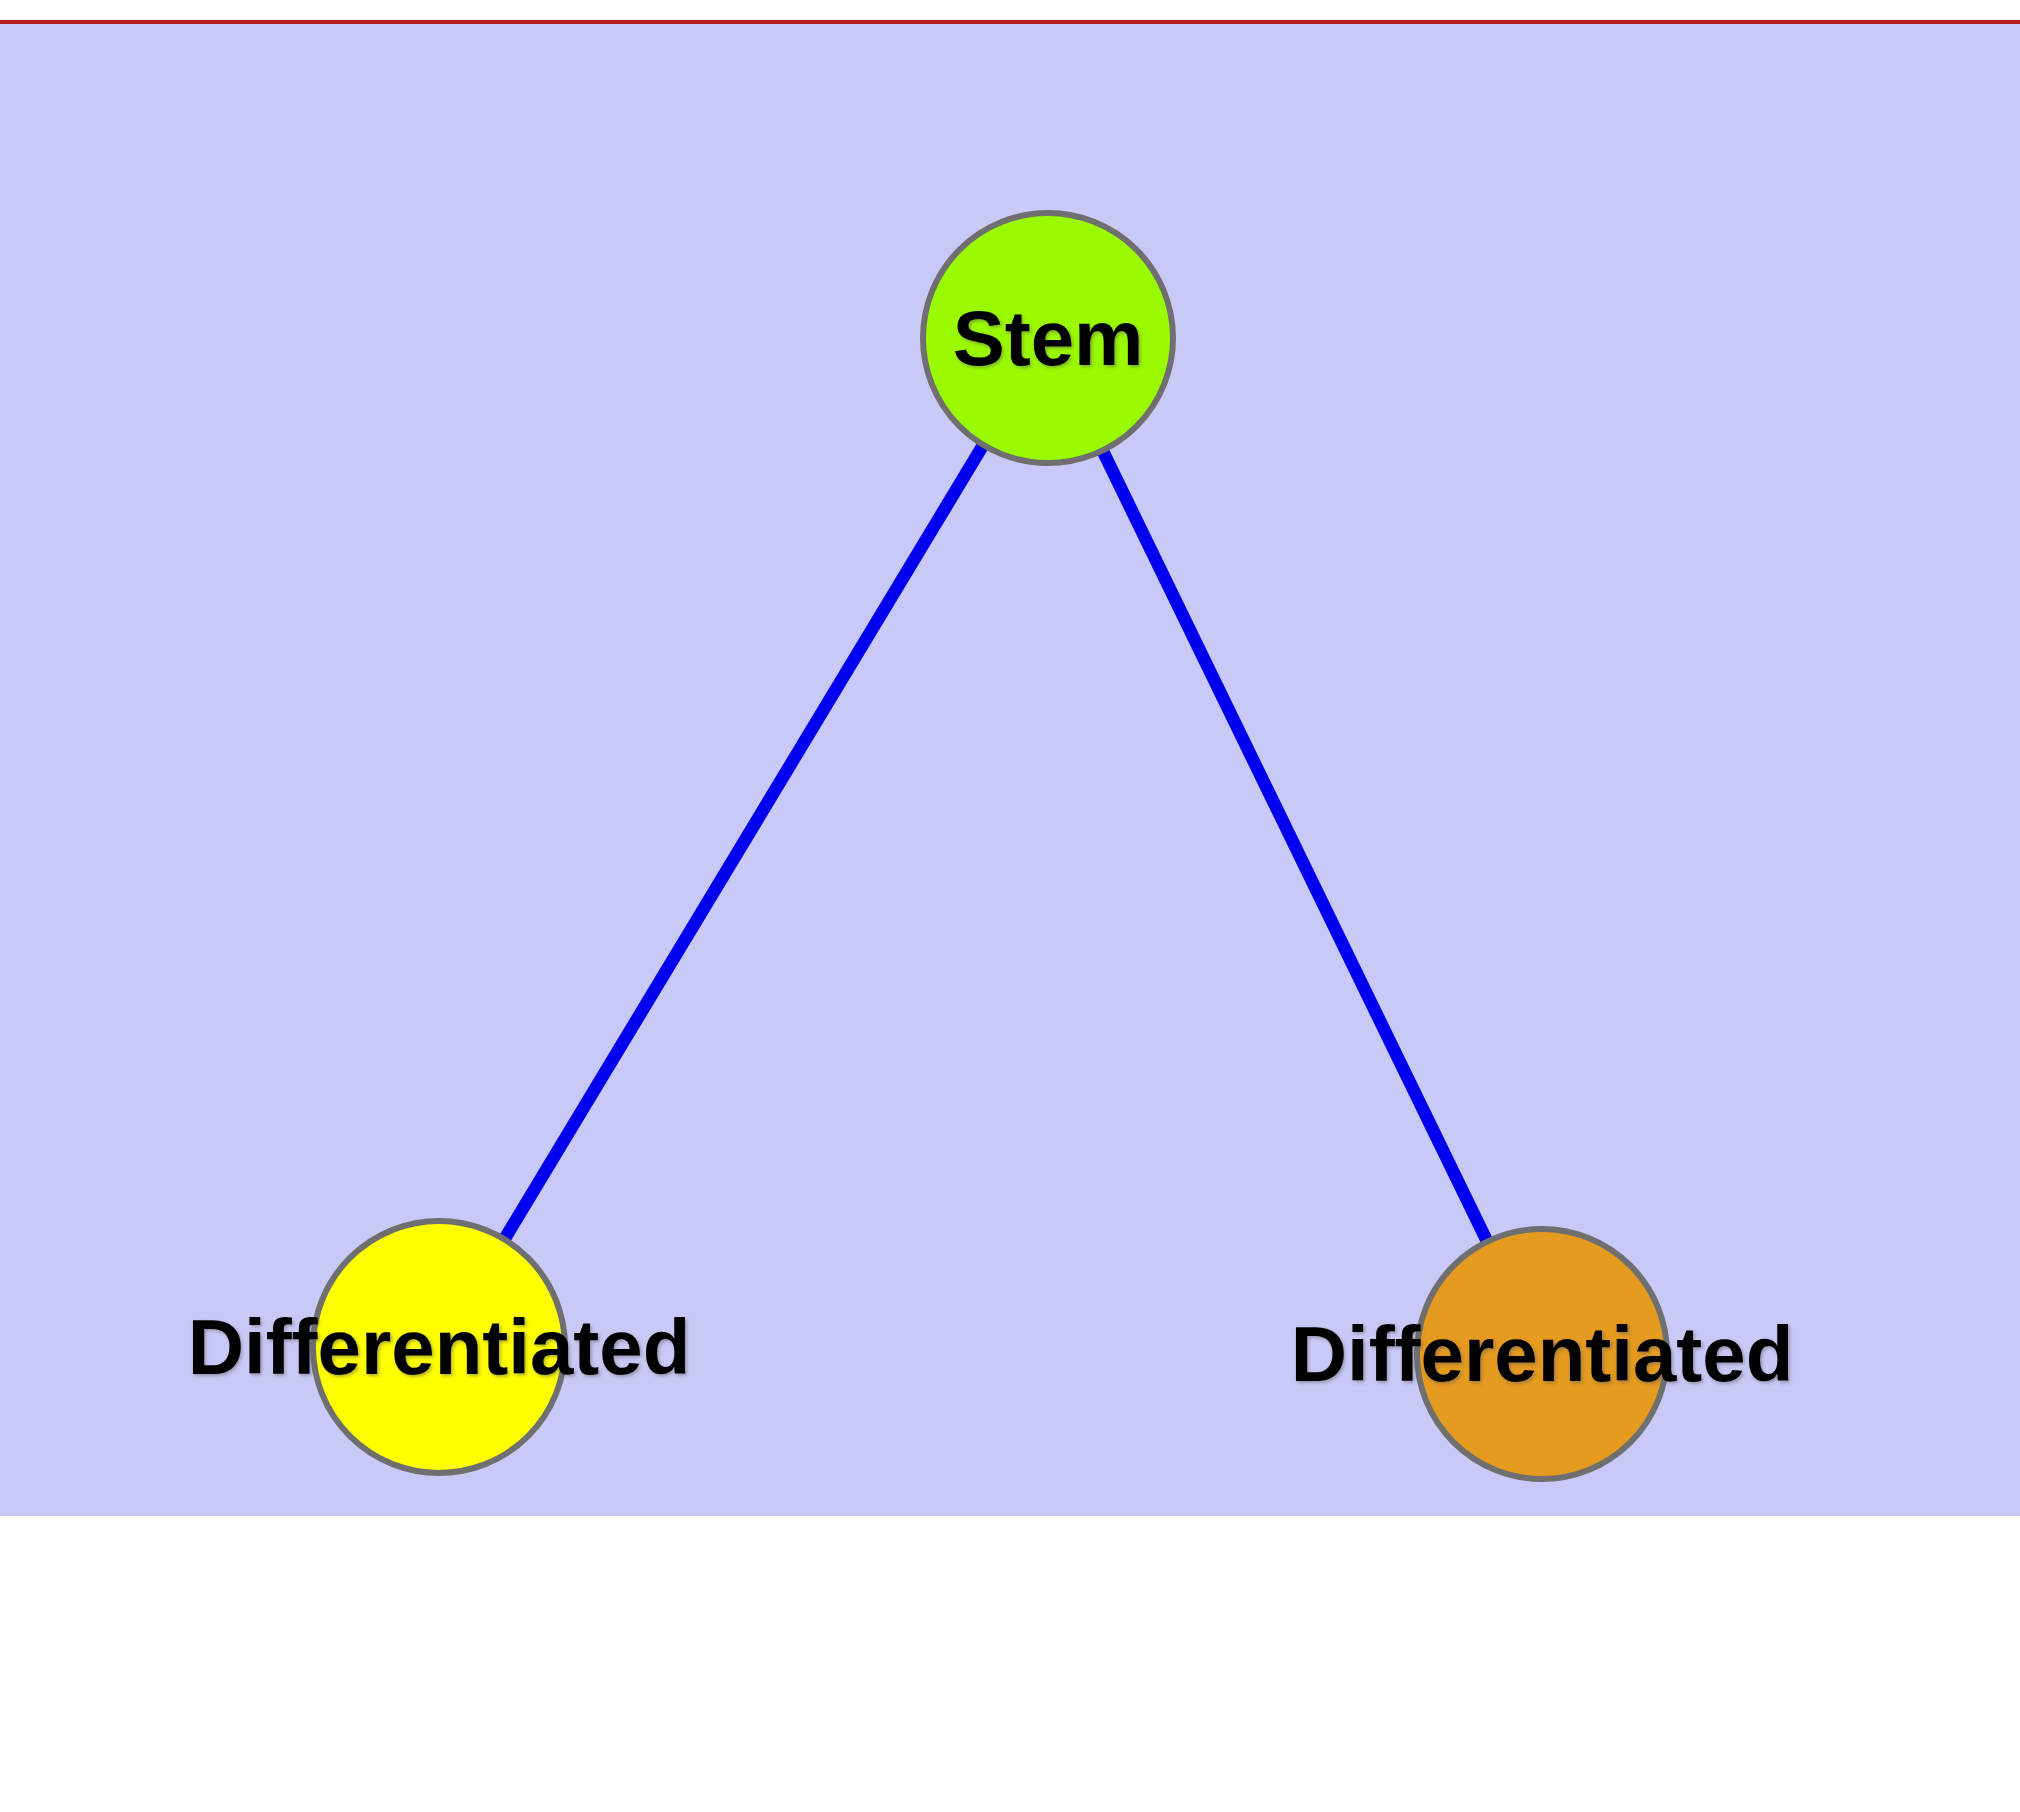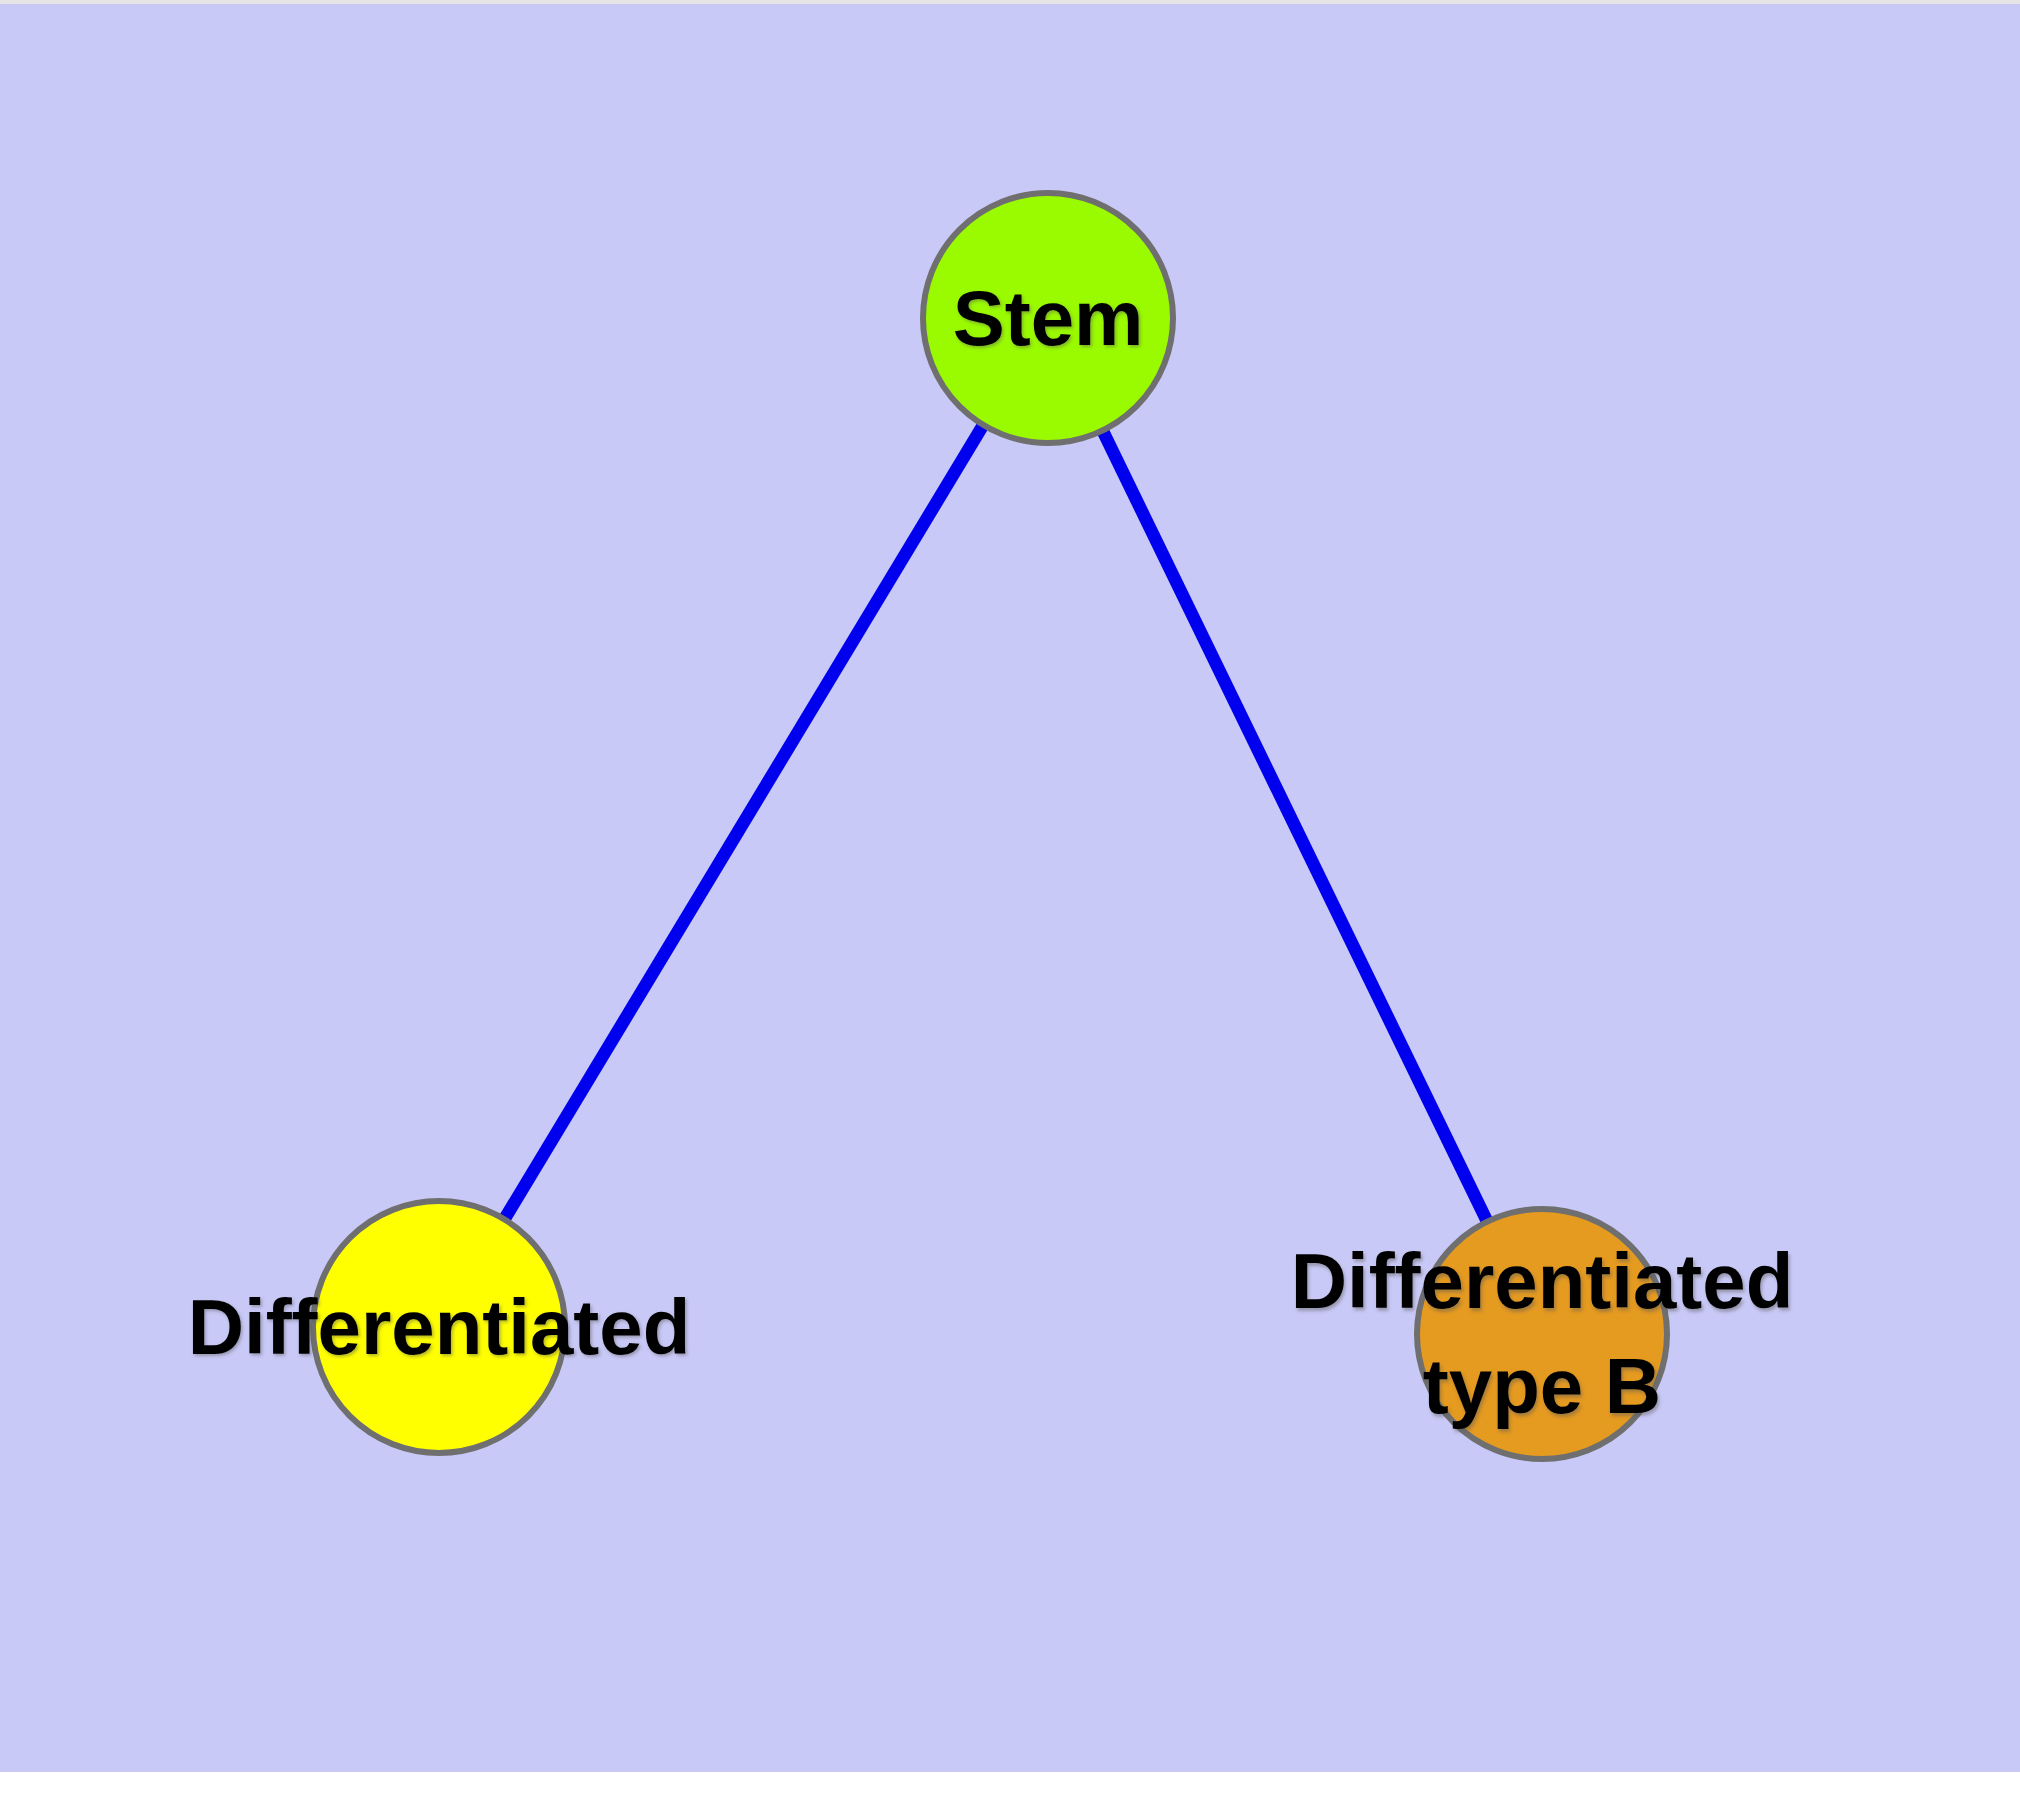--- a/index.html
+++ b/index.html
@@ -4,23 +4,24 @@
 <style>
   html, body {
     margin: 0;
     padding: 0;
     background: #ffffff;
     font-family: "Liberation Sans", sans-serif;
   }
   #stage {
     position: relative;
     width: 2021px;
-    height: 1772px;
-    background: #e5e5e5;
+    height: 1496px;
+    background: #b91c1c;
     overflow: hidden;
+    margin-top: 20px;
   }
   
   #plot-area {
     position: absolute;
     left: 0;
     top: 4.2px;
     width: 2021px;
     height: 1808px;
   }
   #edges-layer {
@@ -68,17 +69,16 @@
   <div class="node-label" style="left: 1048px; top: 318px; color: rgb(0, 0, 0);">
     <div>Stem</div>
   </div>
 
   <div class="node-label" style="left: 439px; top: 1327px; color: rgb(0, 0, 0);">
     <div>Differentiated</div>
   </div>
 
   <div class="node-label" style="left: 1542px; top: 1334px; color: rgb(0, 0, 0);">
     <div>Differentiated</div>
-    <div>type B</div>
   </div>
 
 </div>
 
 
 </body></html>

